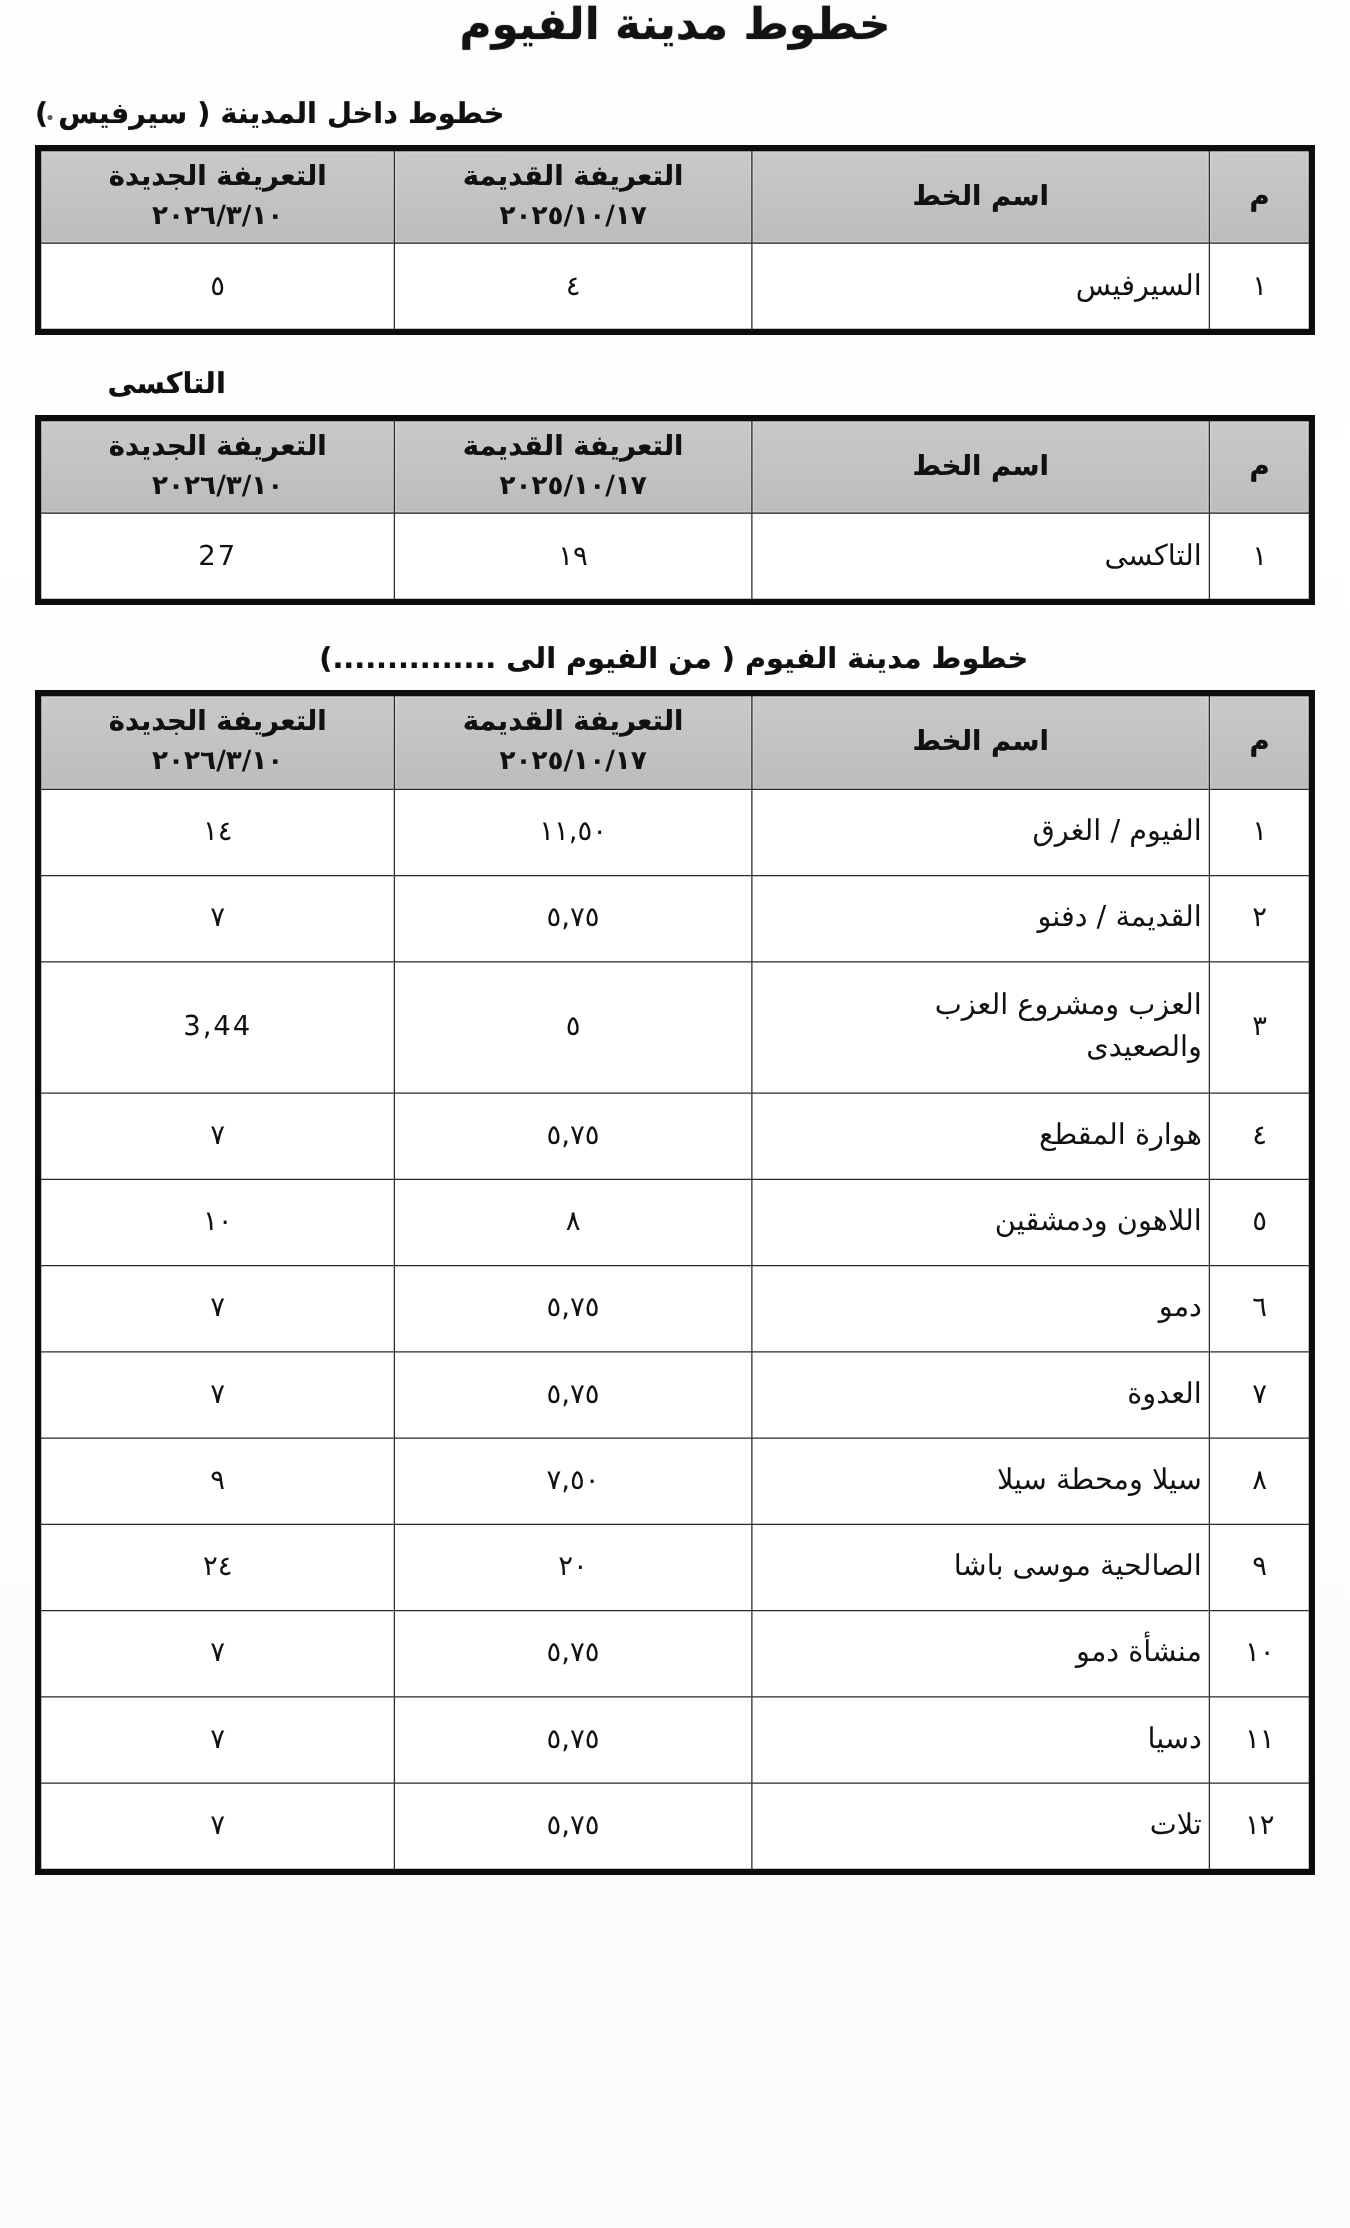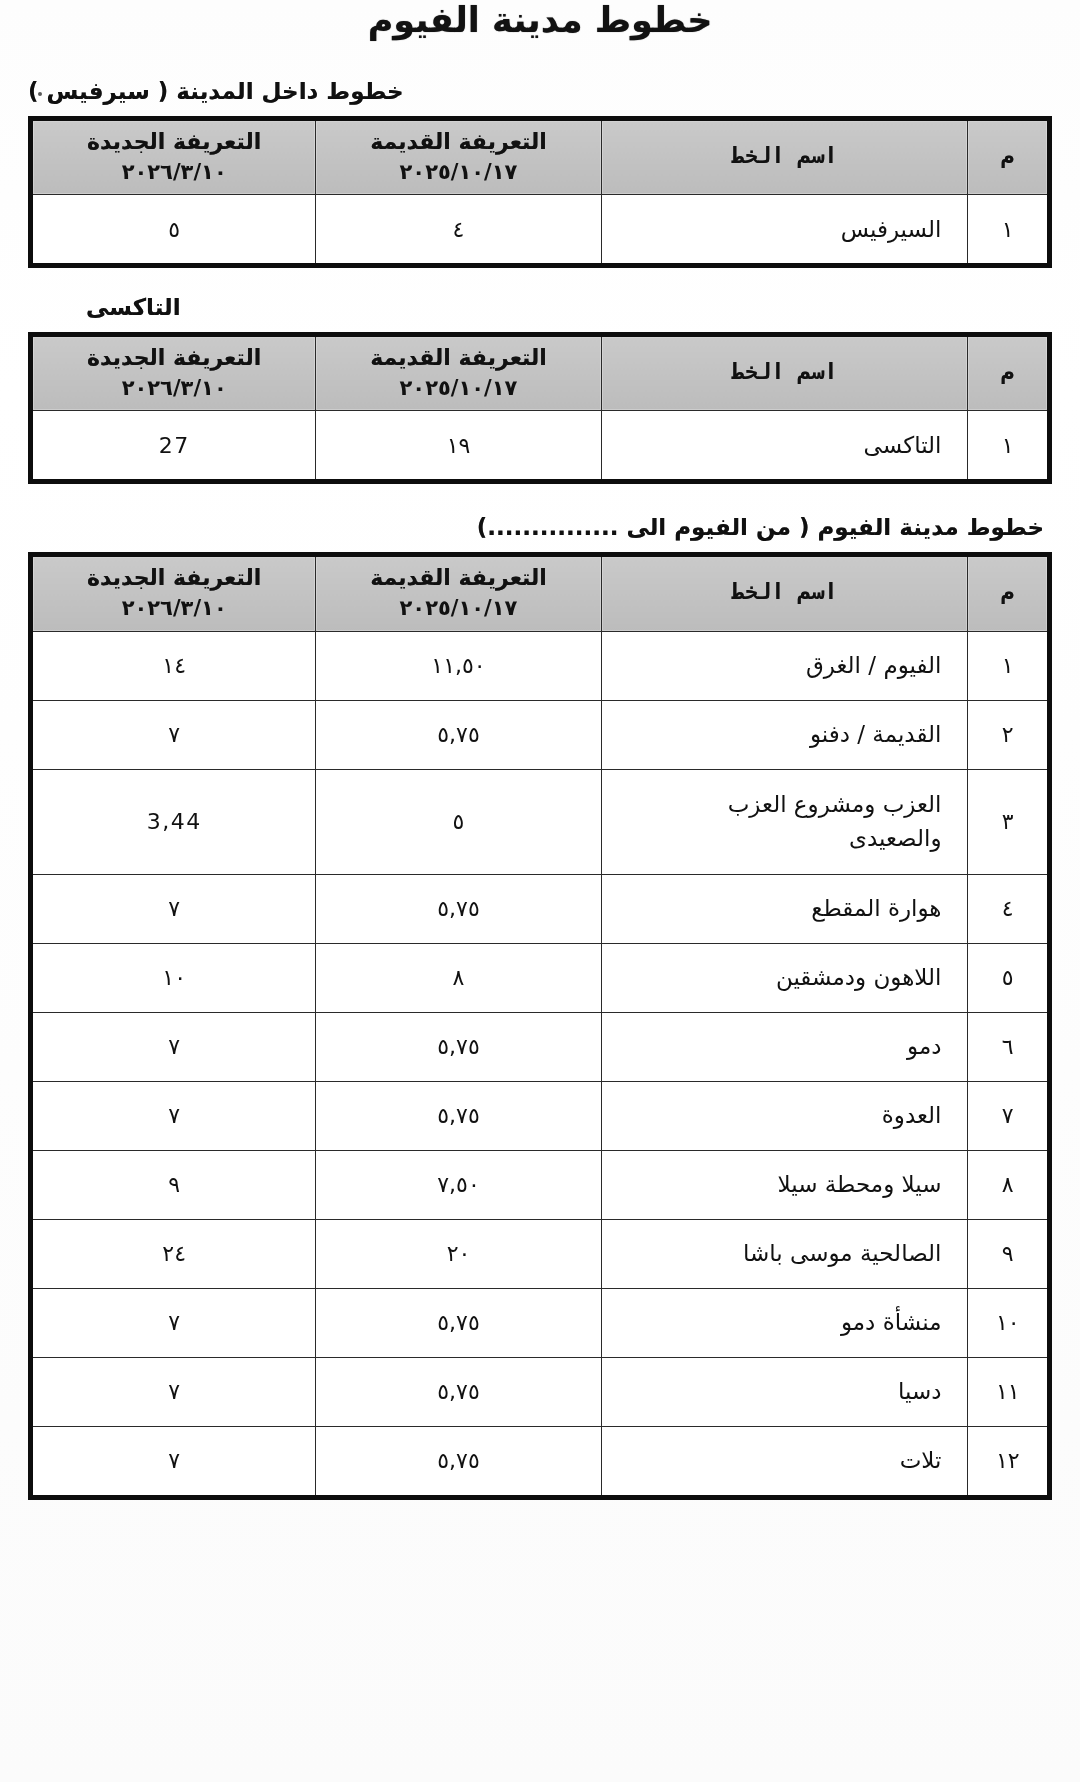--- a/index.html
+++ b/index.html
@@ -50,21 +50,21 @@
     direction: rtl;
     font-size: 23px;
     font-weight: 700;
     color: #101010;
     text-shadow: 0 0 .6px rgba(0,0,0,.5);
     padding: 0 8px 0 0;
     margin: 0;
   }
   .st-1 { margin-top: 38px; margin-bottom: 12px; text-align: left; }
   .st-2 { margin-top: 26px; margin-bottom: 12px; text-align: left; padding-left: 58px;}
-  .st-3 { margin-top: 30px; margin-bottom: 12px; text-align: right; padding-left: 6px;}
+  .st-3 { margin-top: 30px; margin-bottom: 12px; text-align: center; padding-left: 6px;}
 
   table.tariff {
     width: 100%;
     border-collapse: collapse;
     table-layout: fixed;
     border: 5px solid #0d0d0d;
     background: #fff;
   }
   table.tariff.t-main { border-width: 5px; }
 
@@ -95,33 +95,32 @@
   thead th .hdr-date {
     display: block;
     font-size: 21px;
     font-weight: 700;
     line-height: 1.5;
     letter-spacing: 1px;
   }
   thead th.col-name .hdr-label,
   thead th.col-num .hdr-label {
     line-height: 2.6;
-    font-family: Liberation Mono, monospace;
   }
 
   
   col.c-num  { width: 8%;  }
   col.c-name { width: 36%; }
   col.c-old  { width: 28%; }
   col.c-new  { width: 28%; }
 
   tbody td { height: 56px; }
   tbody td.cell-name {
     text-align: right;
-    padding-right: 26px;
+    padding-right: 6px;
     font-size: 23px;
     line-height: 1.45;
   }
   tbody td.cell-num { font-size: 22px; letter-spacing: 1px;}
   tbody td.cell-val { font-size: 22px; letter-spacing: 1.5px; }
   tbody tr.tall td { height: 92px; }
 
   .two-line { display:block; }
 </style>
 </head>

